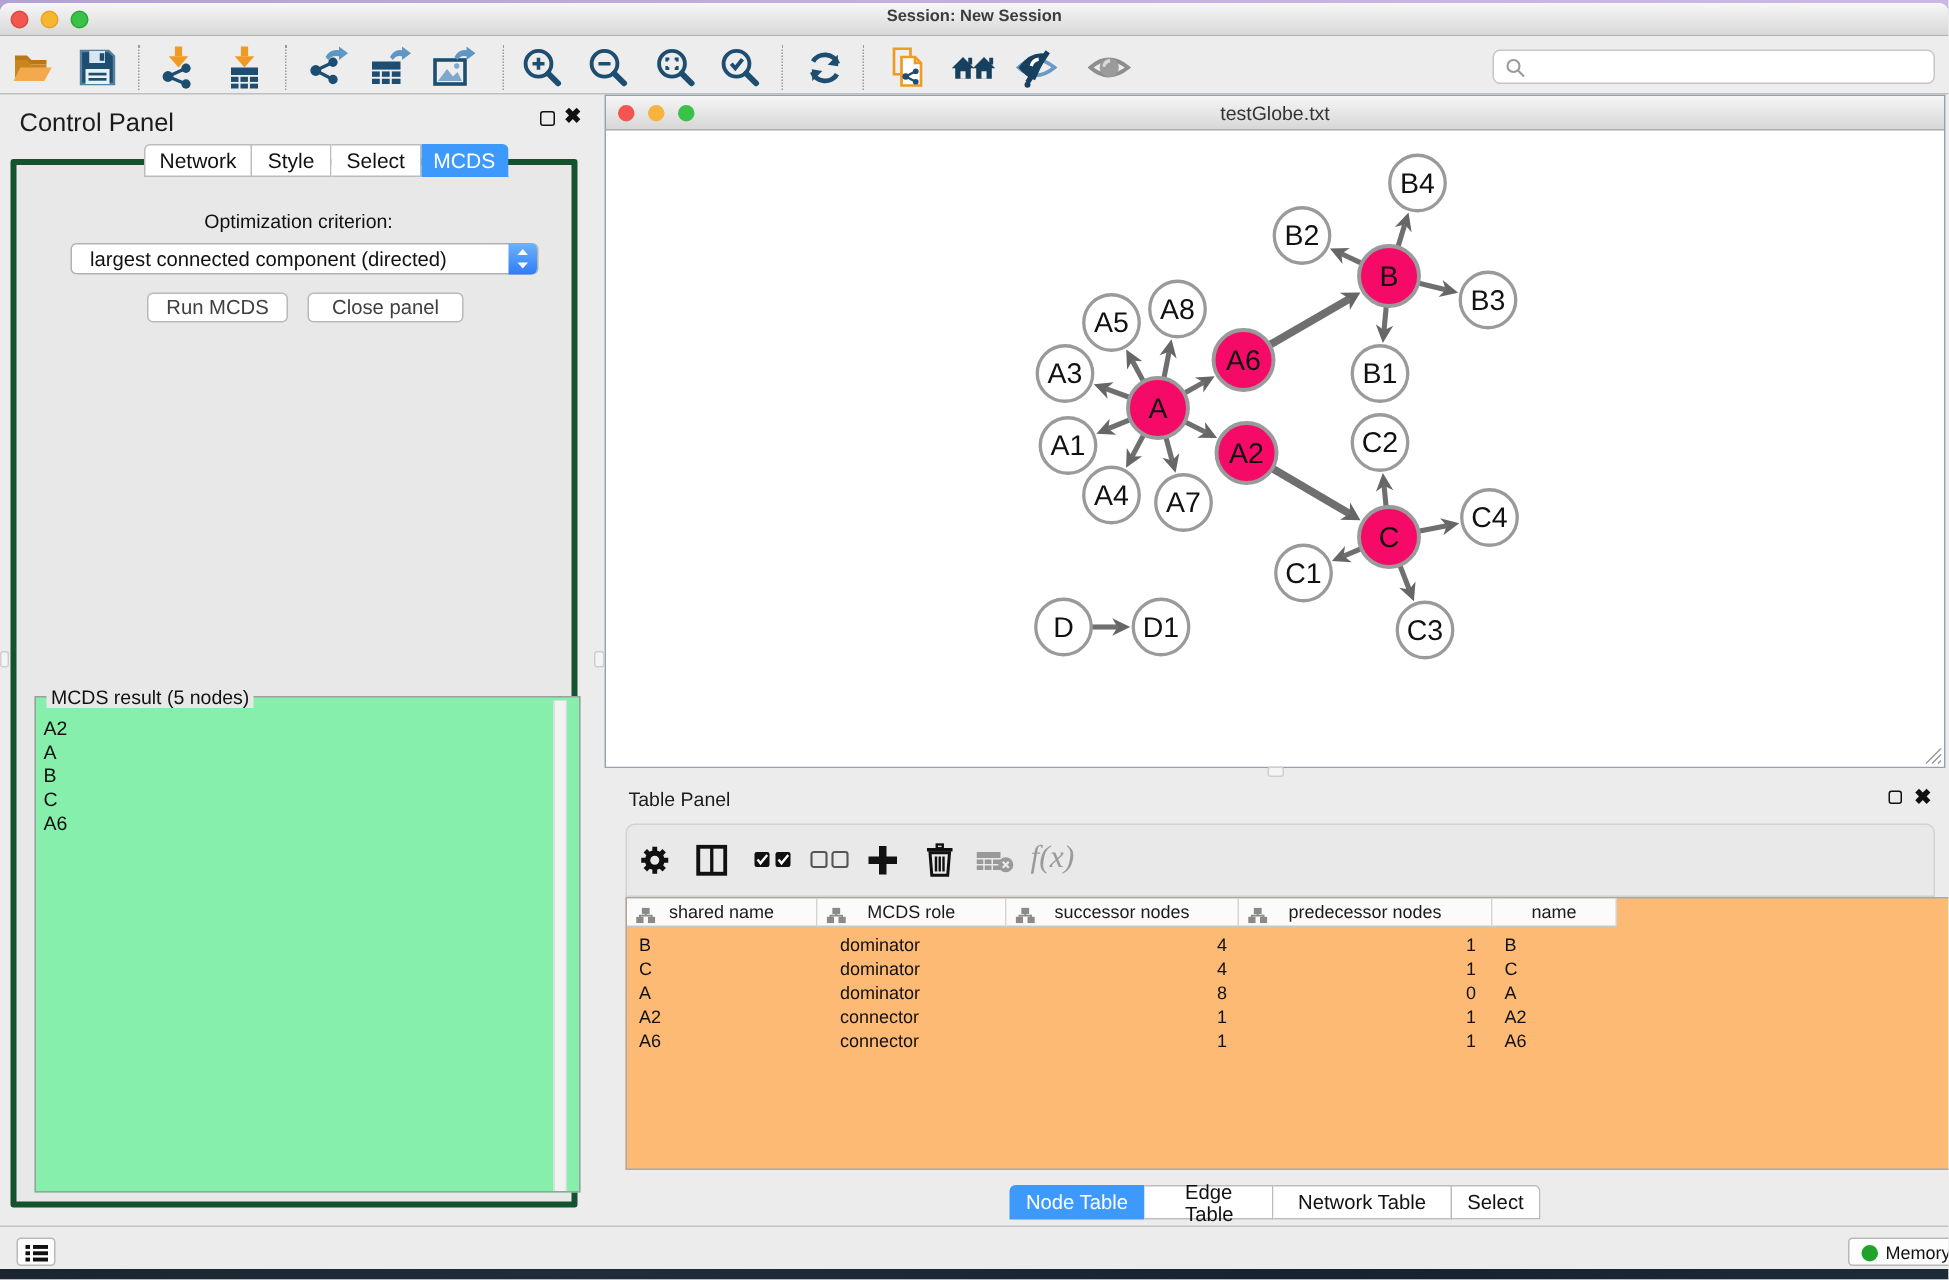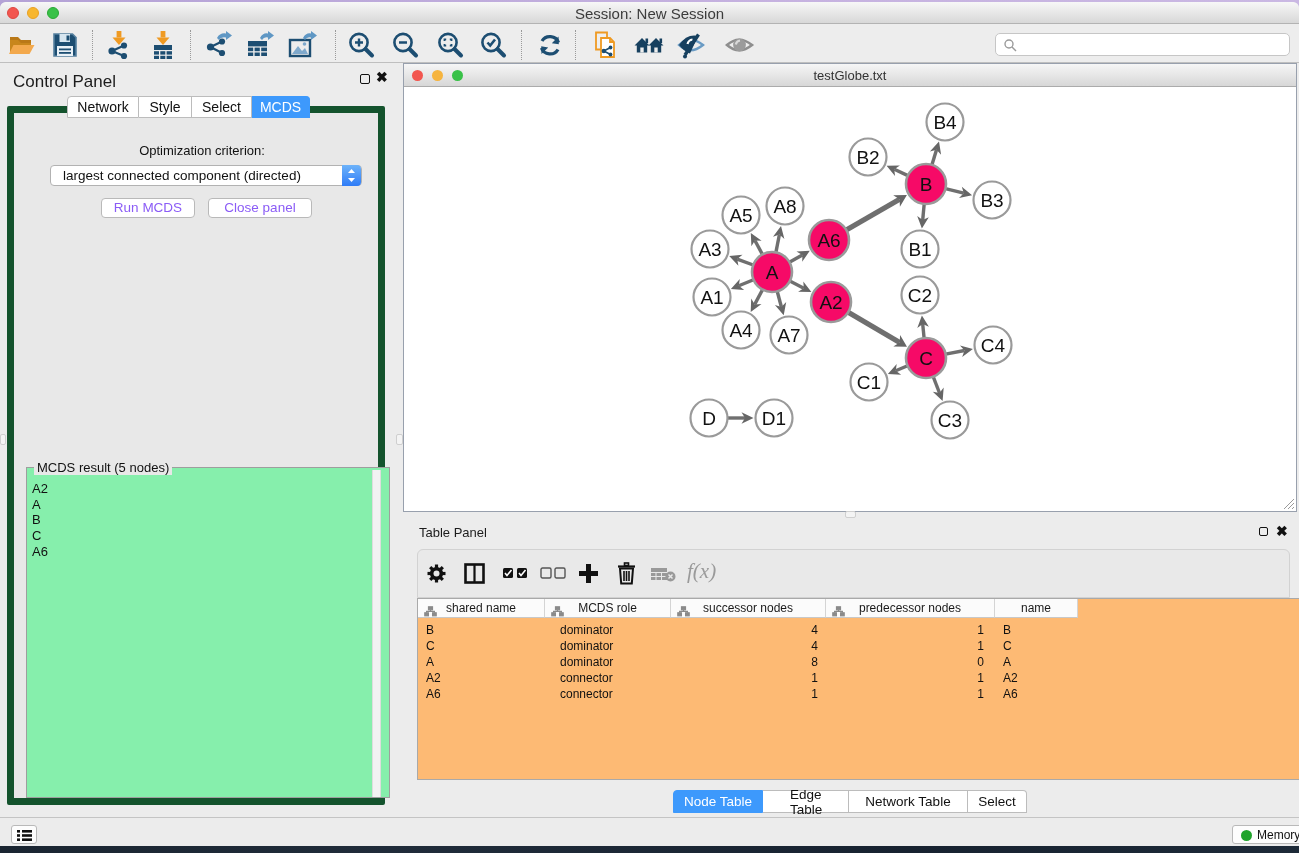--- a/index.html
+++ b/index.html
@@ -8,42 +8,42 @@
 #desktop-top{left:0;top:0;width:1299px;height:10px;background:linear-gradient(90deg,#b4a2d6,#c6b2e0 60%,#cab8e3);}
 #desktop-bottom{left:0;top:846px;width:1299px;height:7px;background:linear-gradient(90deg,#1a2531,#202c3a 30%,#172230 70%,#1d2a38);}
 #appwin{left:0;top:2px;width:1299px;height:845px;background:#ececec;border-radius:6px 6px 0 0;overflow:hidden;}
 
 #titlebar{left:0;top:0;width:1299px;height:22px;background:linear-gradient(#f7f7f7,#d8d8d8);border-bottom:1px solid #b3b3b3;border-radius:6px 6px 0 0;}
 .tl{position:absolute;border-radius:50%;}
 #titlebar .tl{width:12px;height:12px;top:5px;}
 #tl-r{left:7px;background:#f2564f;border:1px solid #dd4741;}
 #tl-y{left:27px;background:#f7b62f;border:1px solid #e9a023;}
 #tl-g{left:47px;background:#39c148;border:1px solid #2aa834;}
-#title-main{left:0;top:3px;width:1299px;text-align:center;font-size:15px;color:#3c3c3c;}
+#title-main{left:0;top:3px;width:1299px;text-align:center;font-size:11px;color:#3c3c3c;font-weight:bold;}
 
 #toolbar{left:0;top:22px;width:1299px;height:39px;background:#ededed;border-bottom:1px solid #bfbfbf;}
 .sep{position:absolute;top:6px;height:30px;width:0;border-left:1px dotted #9a9a9a;}
 .ticon{position:absolute;top:5px;}
 #searchbox{left:995px;top:9px;width:295px;height:23px;background:#fff;border:1px solid #c6c6c6;border-radius:5px;}
 #searchbox svg{position:absolute;left:7px;top:4px;}
 
 #cp-title{left:13px;top:9px;font-size:17px;color:#1c1c1c;}
 .winbtn-sq{position:absolute;width:10px;height:10px;border:1.6px solid #111;border-radius:2px;}
 .winbtn-x{position:absolute;font-size:14px;font-weight:bold;color:#111;}
 .tabs{position:absolute;display:flex;z-index:5;}
 .tab{height:22px;background:#fff;border:1px solid #bcbcbc;border-left:none;font-size:14px;color:#111;display:flex;align-items:center;justify-content:center;}
 .tab.first{border-left:1px solid #bcbcbc;border-radius:4px 0 0 0;}
 .tab.last{border-radius:0 4px 0 0;}
 .tab.sel{background:#3d99fc;color:#fff;border-color:#3d99fc;}
-#cp-outer{left:7px;top:43px;width:378px;height:699px;background:#e8e8e8;border:7px solid #14532d;border-radius:2px;}
+#cp-outer{left:7px;top:43px;width:378px;height:699px;background:#e8e8e8;border:4px solid #14532d;border-radius:2px;}
 #opt-label{left:0;top:30px;width:392px;text-align:center;font-size:13px;color:#111;}
 #cp-select{left:43px;top:95px;width:312px;height:21px;background:#fff;border:1px solid #b2b2b2;border-radius:4px;}
 #cp-select .txt{position:absolute;left:12px;top:2px;font-size:13.5px;color:#111;}
 #cp-select .btn{position:absolute;right:0;top:-1px;width:19px;height:21px;background:linear-gradient(#6db3fa,#2f7cf7);border-radius:0 4px 4px 0;}
-.cpbtn{position:absolute;height:20px;background:#fff;border:1px solid #b9b9b9;border-radius:4px;font-size:13.5px;color:#8b5cf6;text-align:center;line-height:18px;}
+.cpbtn{position:absolute;height:20px;background:#fff;border:1px solid #b9b9b9;border-radius:4px;font-size:13.5px;color:#404040;text-align:center;line-height:18px;}
 #fieldset{left:12px;top:354px;width:364px;height:331px;border:1px solid #9e9e9e;background:#86efac;}
 #fieldset-legend{position:absolute;left:7px;top:-8px;background:#e8e8e8;font-size:13px;color:#111;padding:0 3px;}
 #fieldset .track{position:absolute;right:8px;top:2px;width:9px;height:327px;background:#f2f2f2;border-left:1px solid #ddd;border-right:1px solid #ddd;}
 #mcds-list{position:absolute;left:5px;top:13px;font-size:13px;color:#111;line-height:15.7px;}
 
 #netwin{left:403px;top:61px;width:894px;height:449px;background:#fff;border:1px solid #98a0ad;}
 #net-titlebar{position:absolute;left:0;top:0;width:892px;height:23px;background:linear-gradient(#f6f6f6,#d7d7d7);border-bottom:1px solid #ababab;}
 #net-titlebar .tl{width:11px;height:11px;top:6px;}
 #net-title{position:absolute;left:0;top:4px;width:892px;text-align:center;font-size:13px;color:#333;}
 #net-canvas{position:absolute;left:0;top:24px;width:892px;height:423px;background:#fff;}
@@ -197,21 +197,21 @@
           <circle cx="6" cy="6" r="4" fill="none" stroke="#9a9a9a" stroke-width="1.4"></circle>
           <line x1="9" y1="9" x2="13" y2="13" stroke="#9a9a9a" stroke-width="1.4"></line>
         </svg>
       </div>
     </div>
 
   <div class="abs" id="controlpanel" style="left:0;top:61px;width:392px;height:754px;">
     <div class="abs" id="cp-title">Control Panel</div>
     <div class="winbtn-sq" style="left:360px;top:11px;"></div>
     <div class="winbtn-x" style="left:376px;top:6px;">✖</div>
-    <div class="tabs" style="left:67px;top:33px;">
+    <div class="tabs" style="left:96px;top:33px;">
       <div class="tab first" style="width:72px;">Network</div>
       <div class="tab" style="width:53px;">Style</div>
       <div class="tab" style="width:60px;">Select</div>
       <div class="tab last sel" style="width:58px;">MCDS</div>
     </div>
     <div class="abs" id="cp-outer">
       <div class="abs" id="opt-label" style="left:0;width:376px;">Optimization criterion:</div>
       <div class="abs" id="cp-select" style="left:36px;top:52px;padding-left:47px;">
         <div class="txt">largest connected component (directed)</div>
         <div class="btn"><svg width="19" height="21" viewBox="0 0 19 21">

